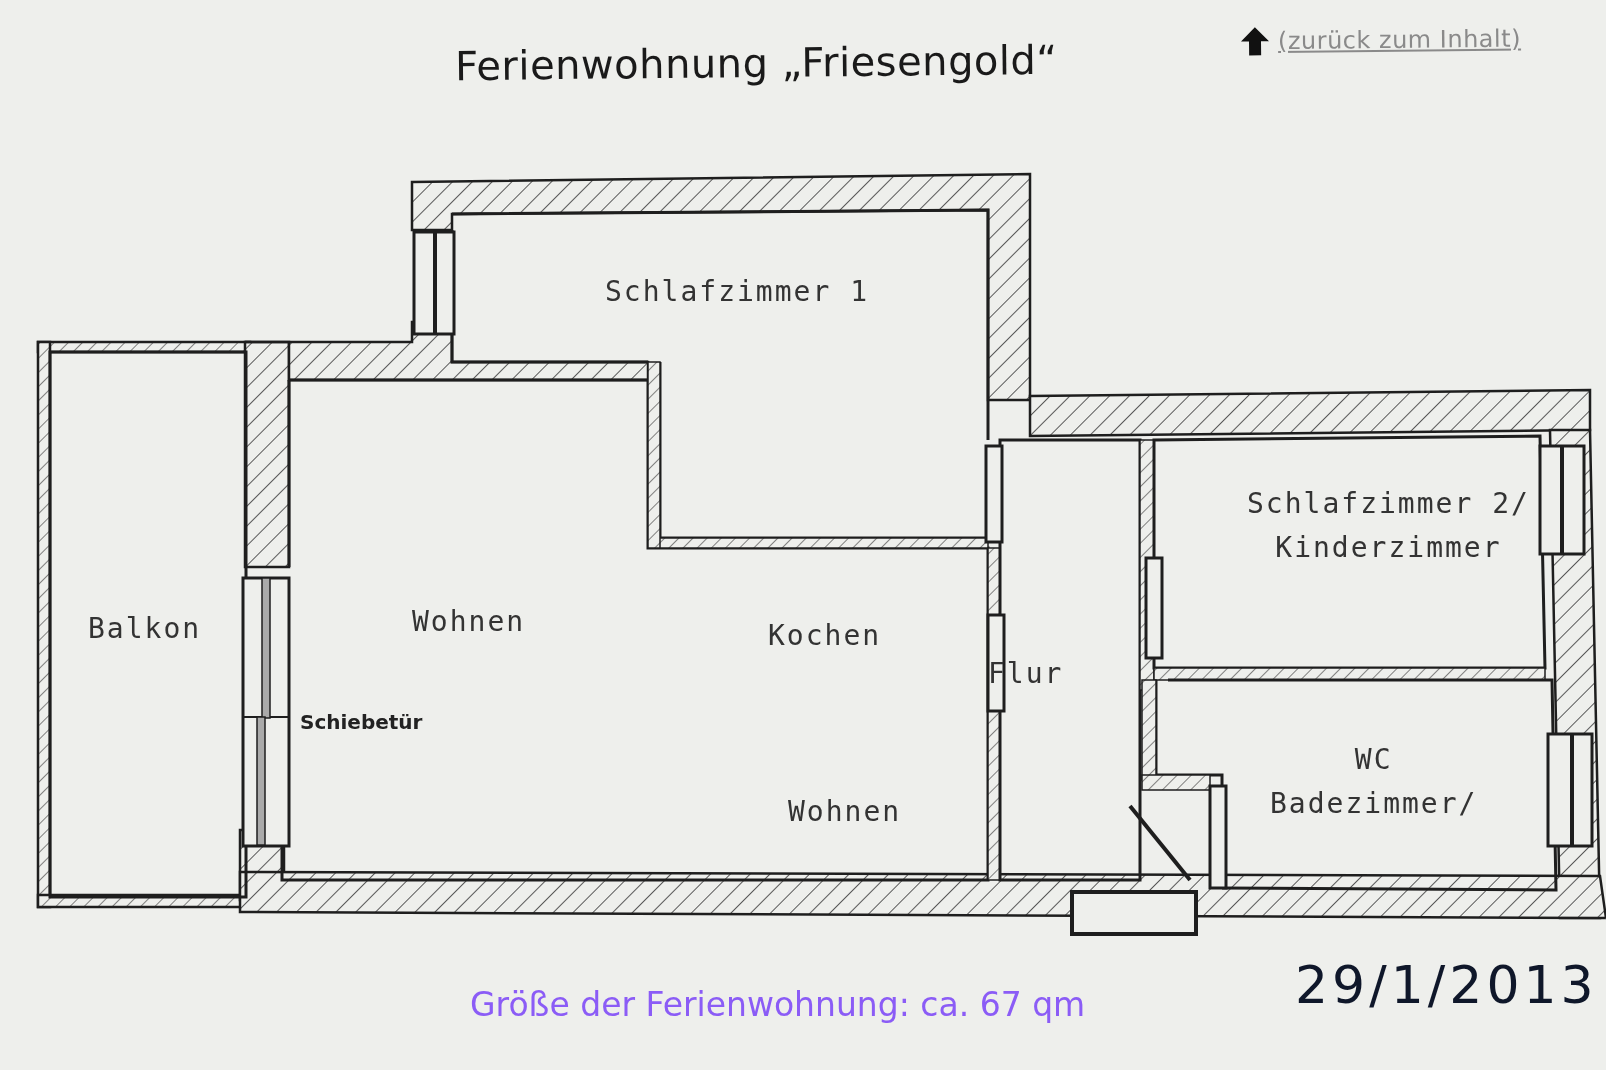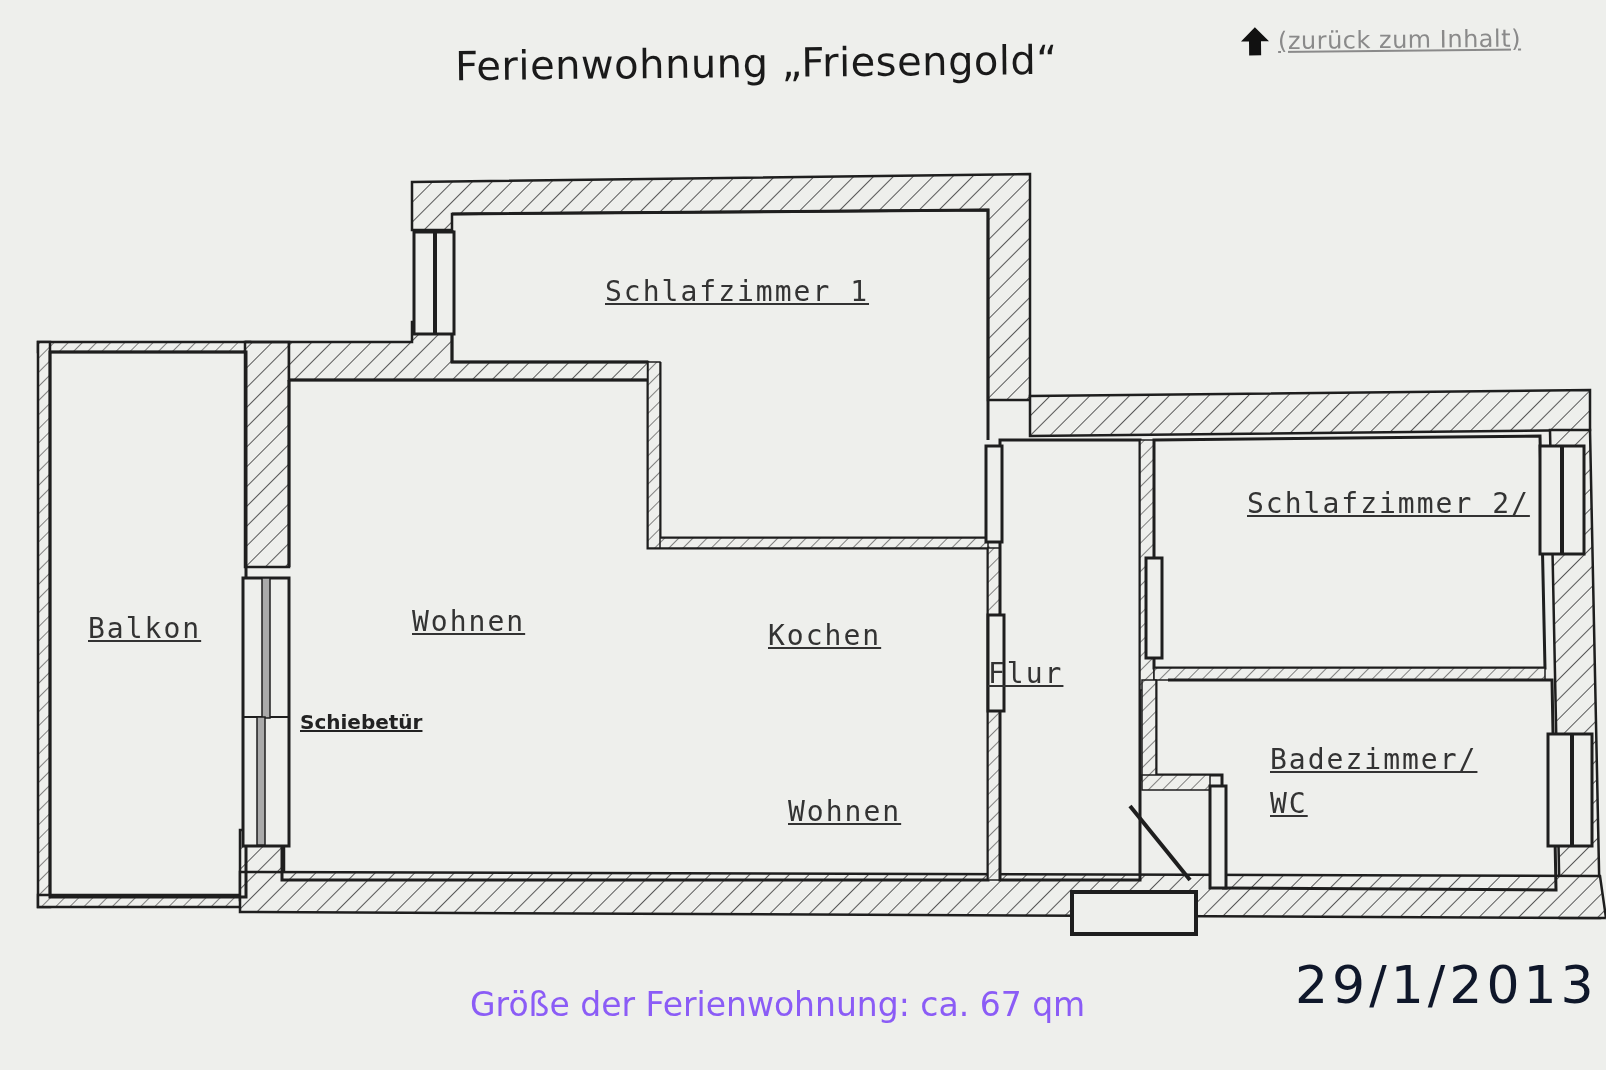--- a/index.html
+++ b/index.html
@@ -21,21 +21,21 @@
   }
   .back-link .arrow { width:30px; height:32px; }
   .back-link .label {
     font-size:24px; color:#8a8a8a; text-decoration:underline;
     letter-spacing:0.5px;
   }
   .plan { position:absolute; left:0; top:0; }
   .room-label {
     position:absolute; font-family:"DejaVu Sans Mono", monospace;
     color:#333; font-size:28px; letter-spacing:2px; white-space:nowrap;
-    text-align:left; line-height:44px;text-decoration:underline;
+    text-align:center; line-height:44px;
   }
   .room-label.small { font-size:20px; letter-spacing:0; font-family:"DejaVu Sans", sans-serif; font-weight:bold; color:#222;}
   .size-note {
     position:absolute; left:470px; top:985px;
     font-size:33px; color:#8b5cf6;
   }
   .date-stamp {
     position:absolute; left:1295px; top:955px;
     font-family:"DejaVu Sans", sans-serif;
     font-size:52px; color:#0f172a; letter-spacing:4px; white-space:nowrap;
@@ -139,21 +139,22 @@
 </svg>
 
 <div class="room-label" style="left:88px; top:607px;">Balkon</div>
 <div class="room-label" style="left:412px; top:600px;">Wohnen</div>
 <div class="room-label" style="left:605px; top:270px;">Schlafzimmer 1</div>
 <div class="room-label" style="left:768px; top:570px;margin-top:44px;">Kochen</div>
 <div class="room-label" style="left:788px; top:790px;">Wohnen</div>
 <div class="room-label" style="left:988px; top:652px;">Flur</div>
 <div class="room-label" style="left:1205px; top:482px;margin-left:42px;">
   <div>Schlafzimmer 2/</div>
+  <div>Kinderzimmer</div>
 </div>
 <div class="room-label" style="left:1270px; top:738px;">
+  <div>WC</div>
   <div>Badezimmer/</div>
-  <div>WC</div>
 </div>
 <div class="room-label small" style="left:300px; top:700px;">Schiebetür</div>
 
 <div class="size-note">Größe der Ferienwohnung: ca. 67 qm</div>
 <div class="date-stamp">29/1/2013</div>
 
 </body></html>

